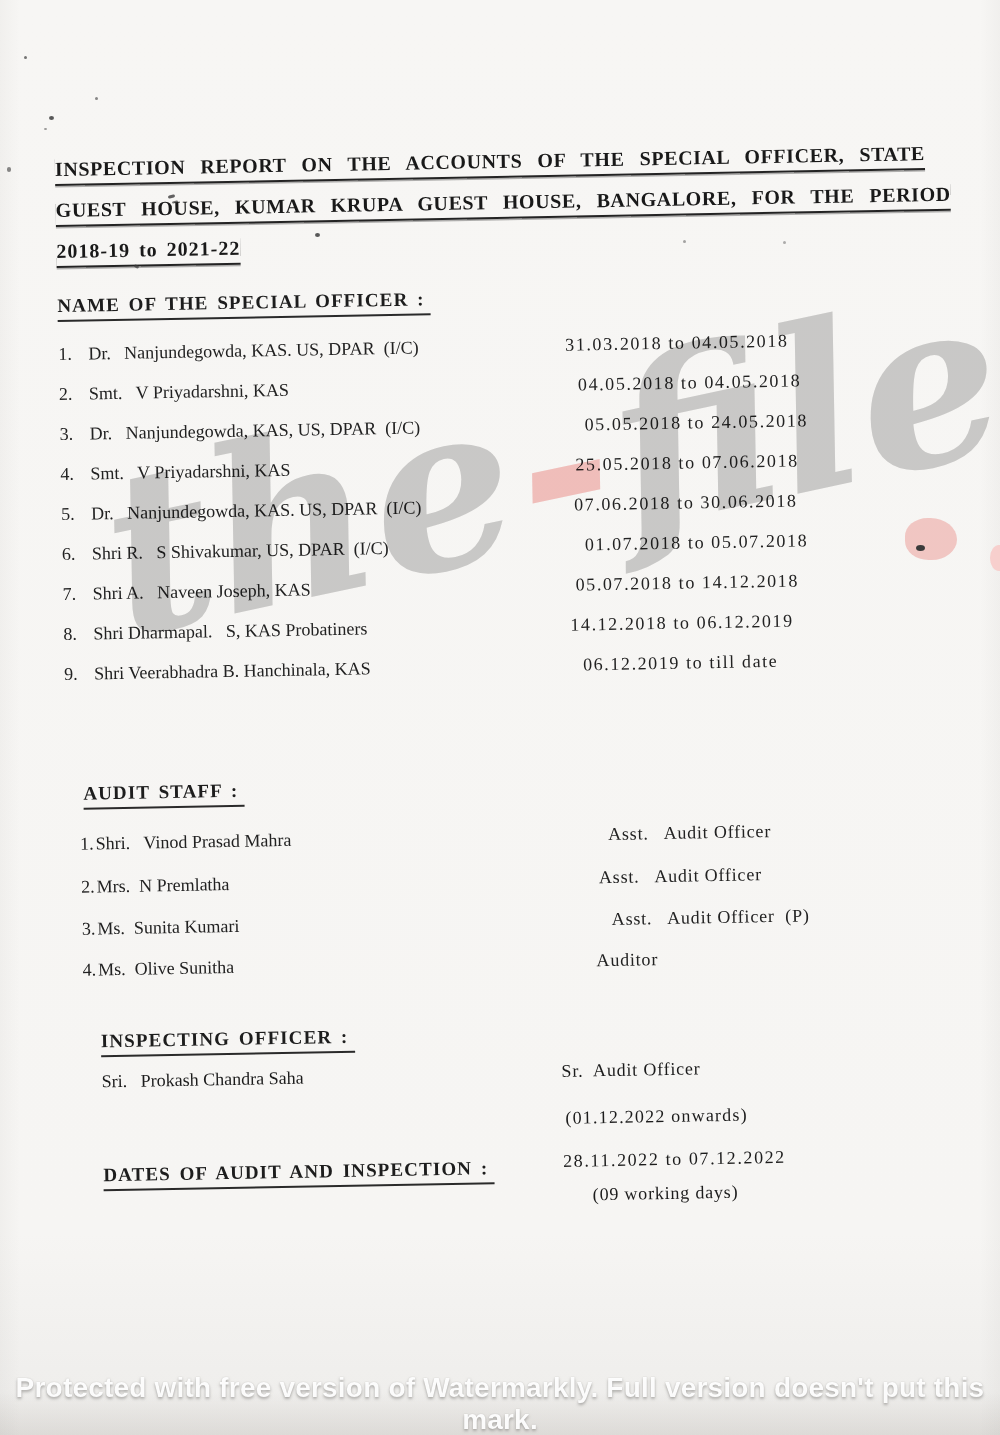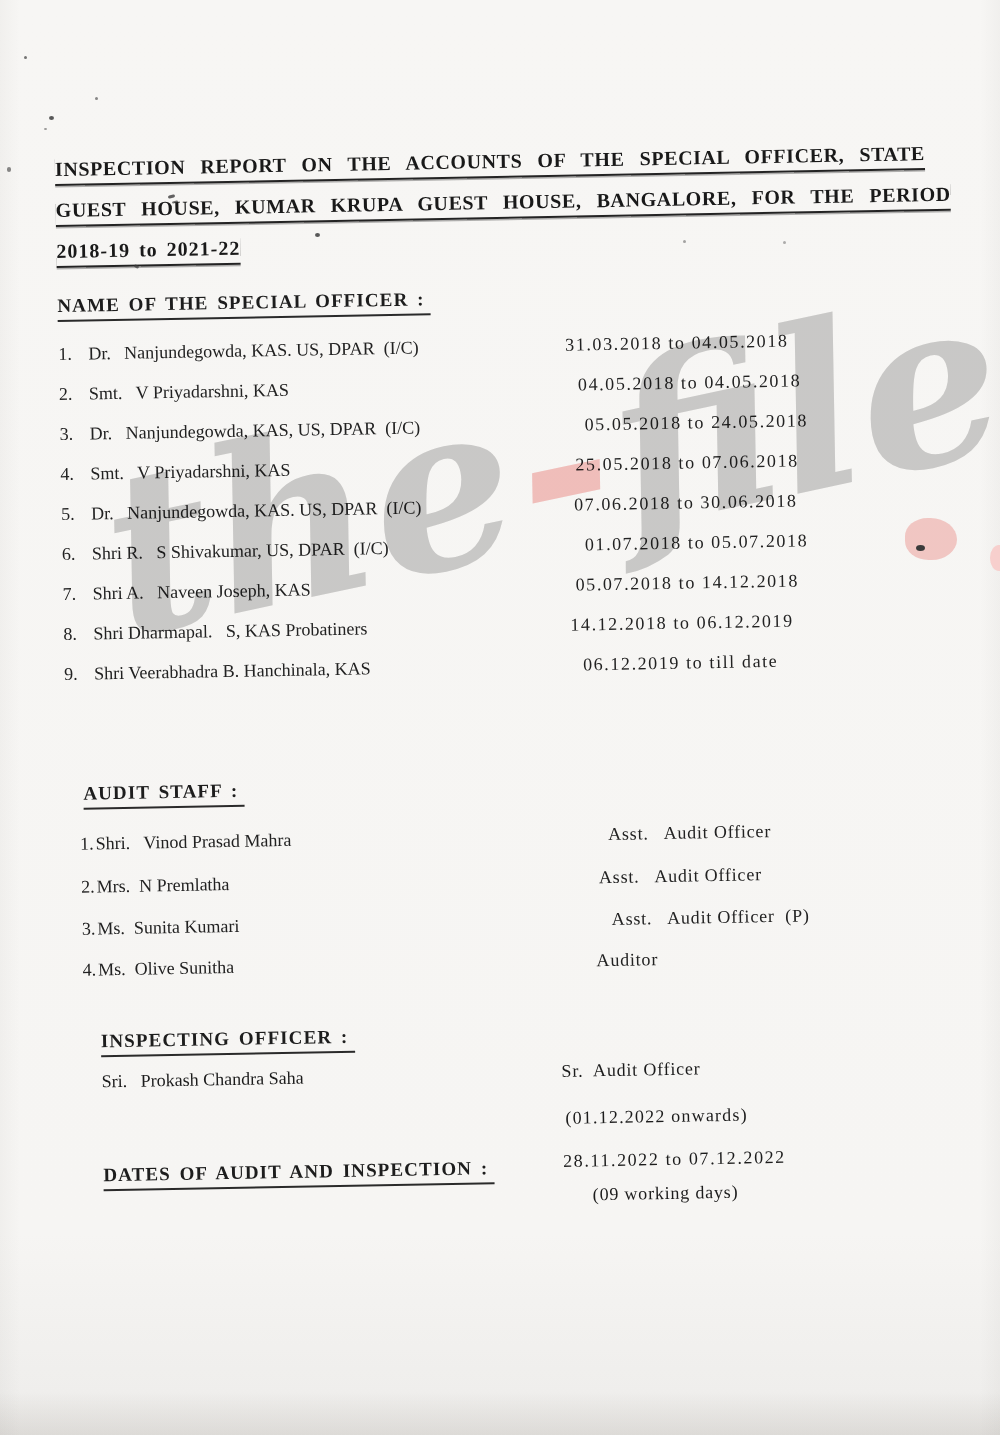--- a/index.html
+++ b/index.html
@@ -227,13 +227,14 @@
 
   </div>
 
   <div class="script-watermark">
     <span class="wm-grey">the</span><span class="wm-pink wm-hyphen">-</span><span class="wm-grey">file</span>
   </div>
   <div class="wm-dot-blob"></div>
   <div class="wm-dot-speck"></div>
   <div class="wm-edge-sliver"></div>
 
+  <div class="bottom-watermark">Protected with free version of Watermarkly. Full version doesn't put this mark.</div>
 </div>
 
 </body></html>

